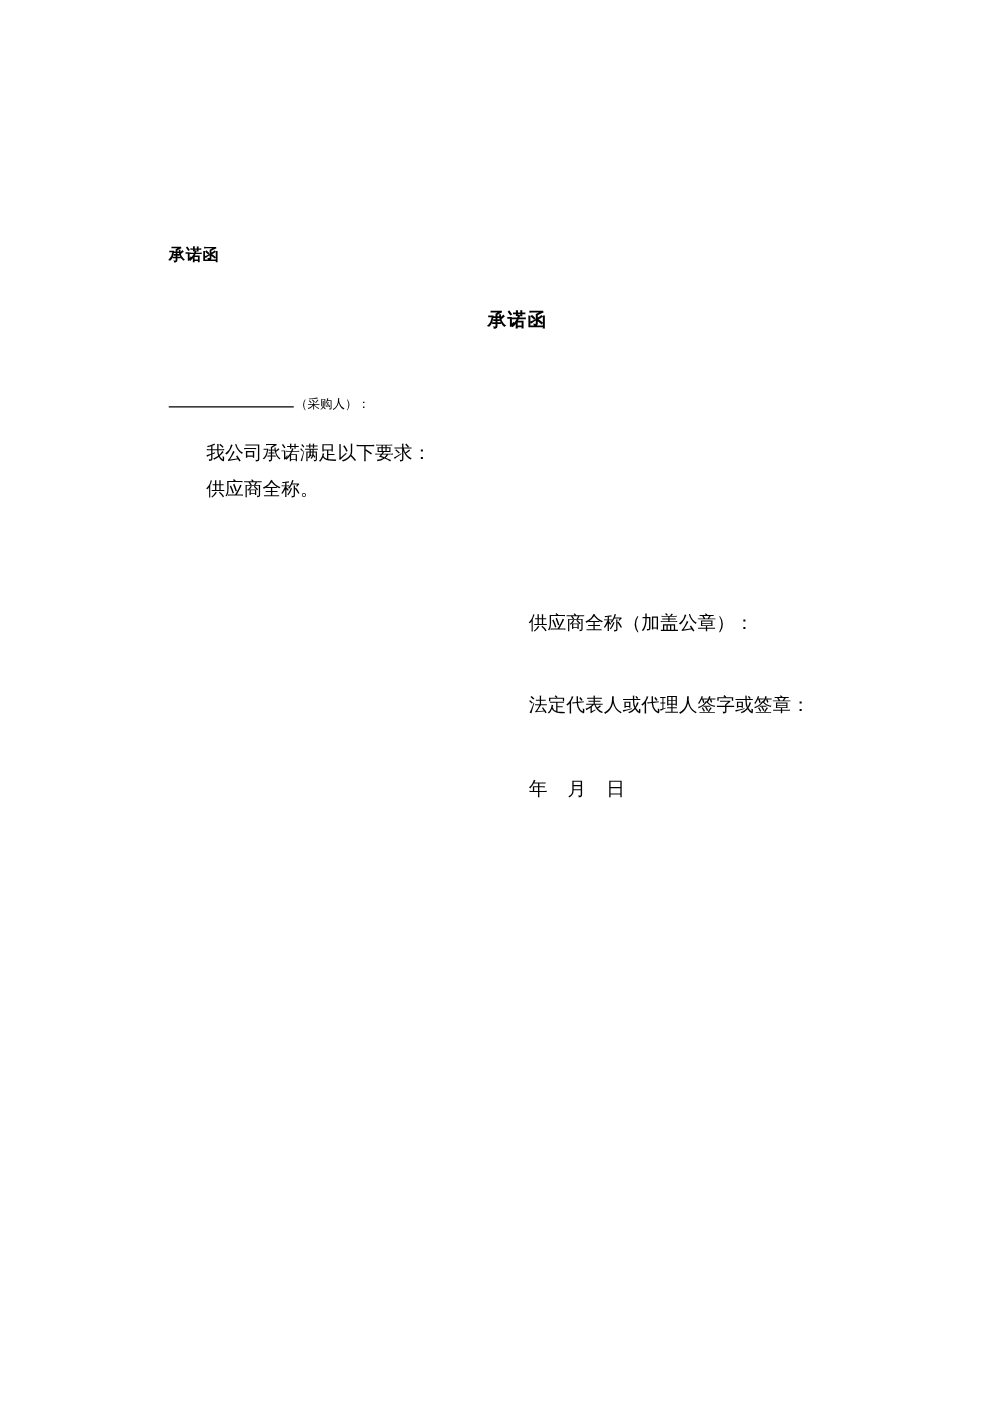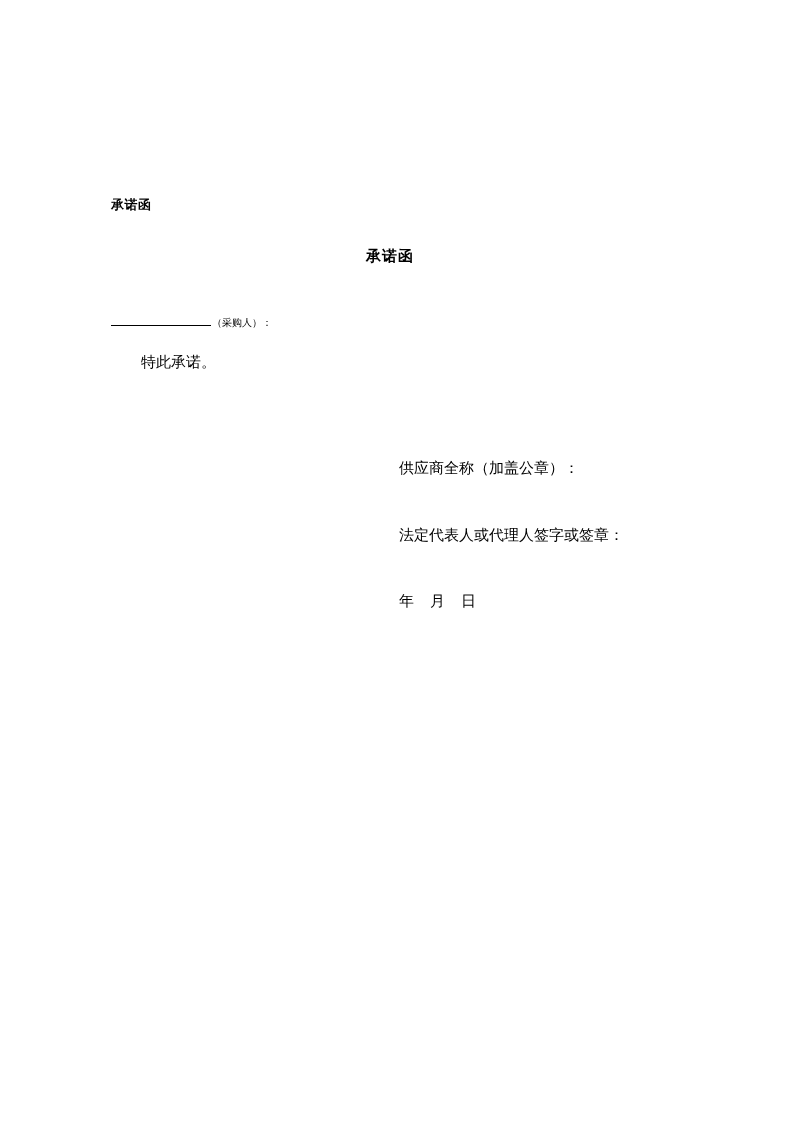--- a/index.html
+++ b/index.html
@@ -16,21 +16,21 @@
     overflow: hidden;
   }
   .page {
     position: relative;
     width: 793px;
     height: 1122px;
     box-sizing: border-box;
   }
   .doc-body {
     position: absolute;
-    left: 111px;
+    left: 135px;
     top: 196px;
     width: 558px;
   }
   .heading-small {
     font-family: "DejaVu Sans", "Liberation Sans", sans-serif;
     font-size: 13px;
     font-weight: bold;
     letter-spacing: 0.5px;
     margin: 0 0 32px 0;
     line-height: 1.4;
@@ -96,21 +96,22 @@
   <div class="doc-body">
 
     <div class="heading-small">承诺函</div>
 
     <div class="heading-center">承诺函</div>
 
     <div class="addressee-line">
       <span class="blank-rule"></span><span>（采购人）：</span>
     </div>
 
-    <p class="para">特此承诺。</p>
+    <p class="para">我公司承诺满足以下要求：</p>
+    <p class="para">供应商全称。</p>
 
     <div class="signature-block">
       <div class="sig-line">供应商全称（加盖公章）：</div>
       <div class="sig-line">法定代表人或代理人签字或签章：</div>
       <div class="sig-date">
         <span>年</span><span class="gap"></span><span>月</span><span class="gap"></span><span>日</span>
       </div>
     </div>
 
   </div>

